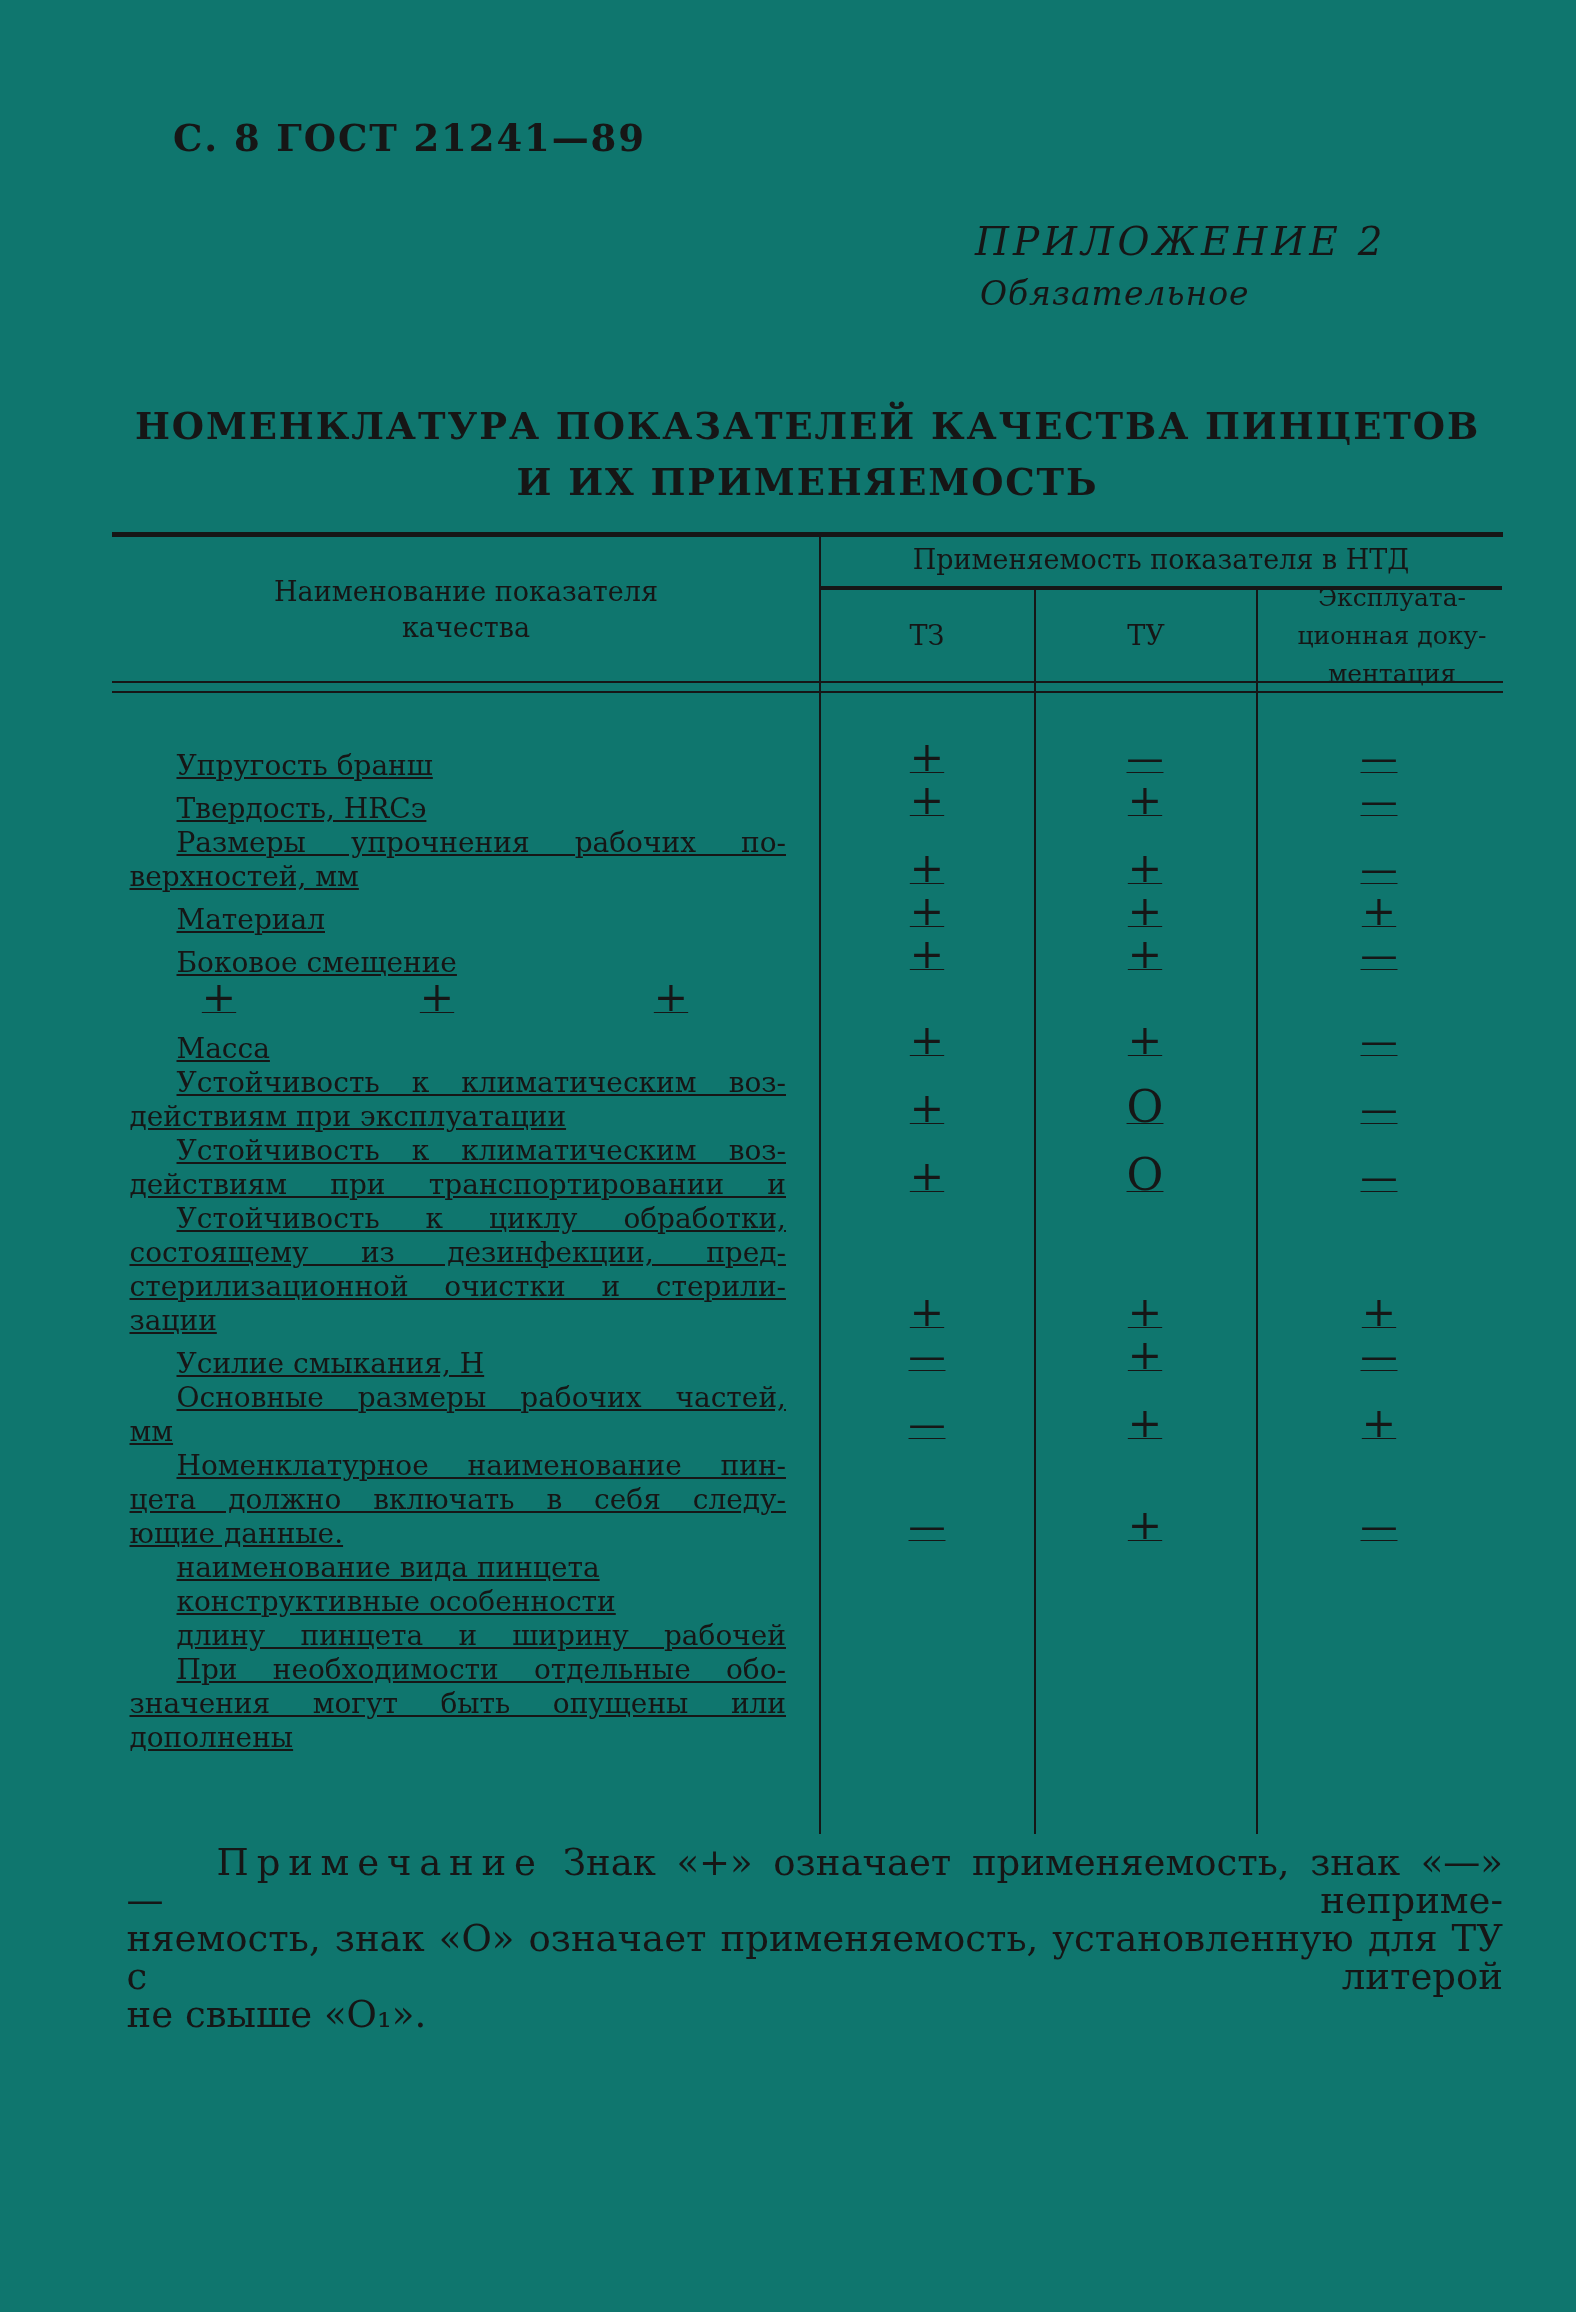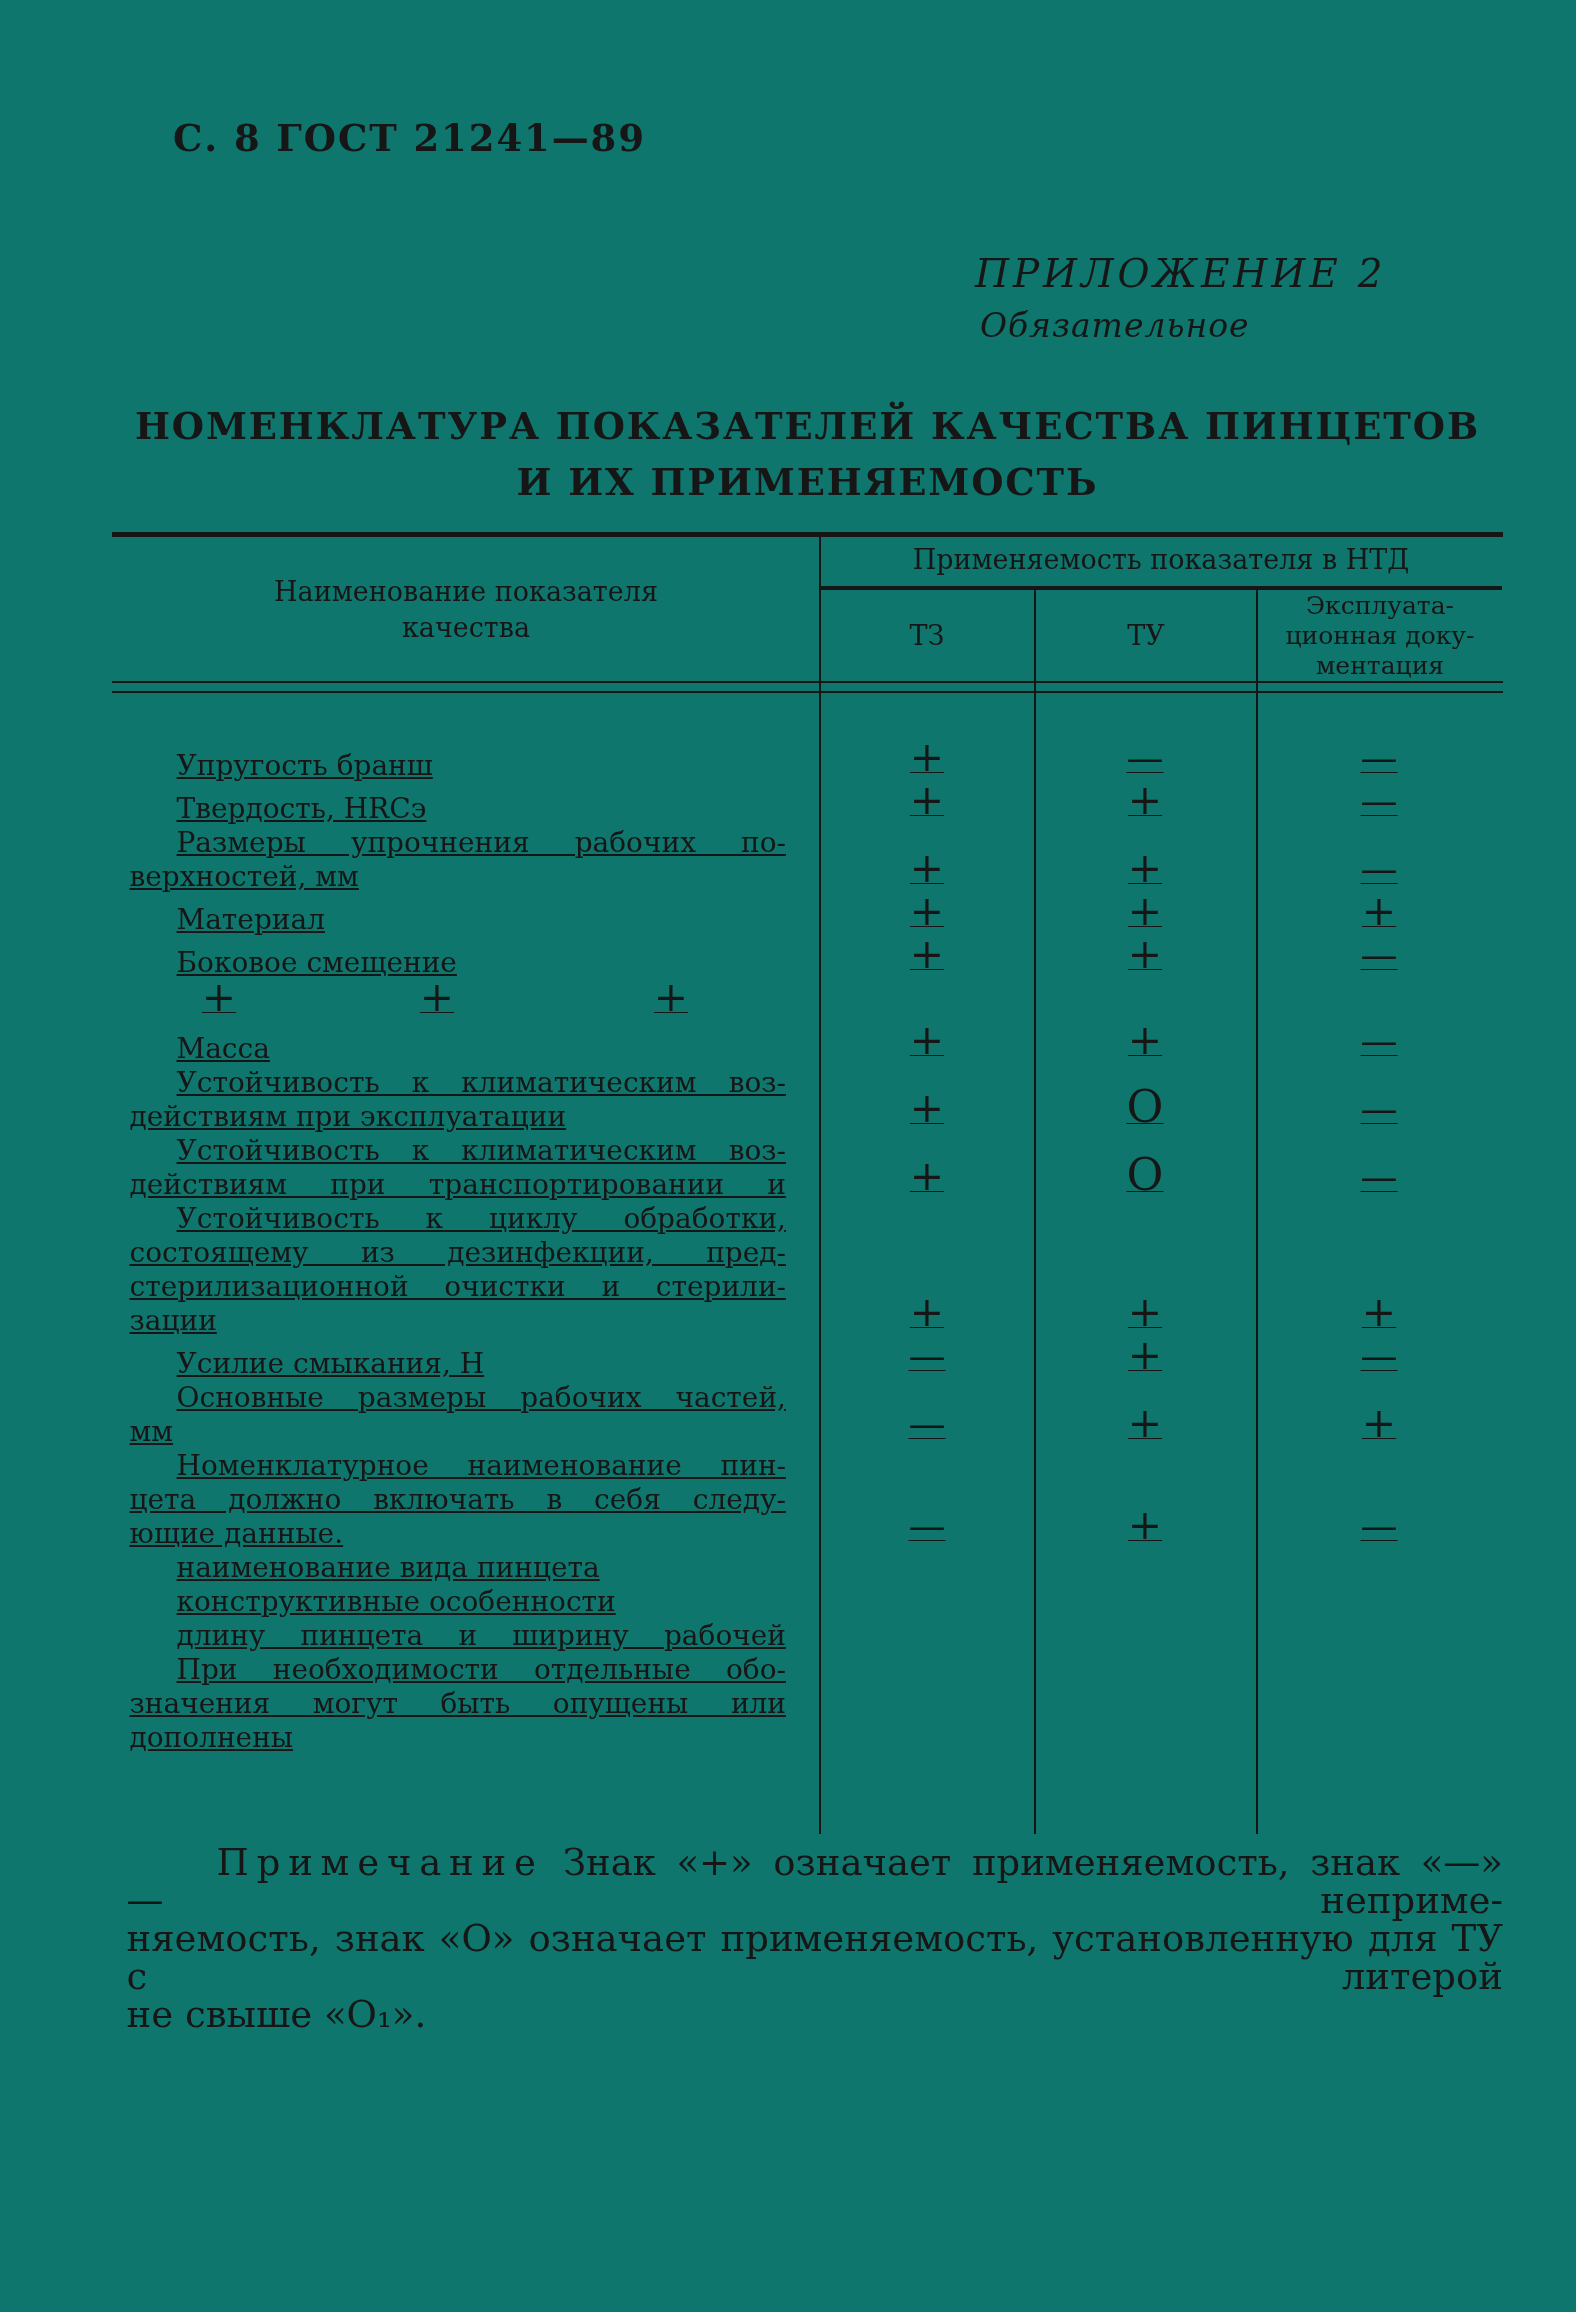--- a/index.html
+++ b/index.html
@@ -2,40 +2,40 @@
 <html><head>
 <meta charset="utf-8">
 <style>
   html,body { margin:0; padding:0; background:#e8e8e8; }
   .page {
     position:relative; width:1577px; height:2312px; margin:0 auto;
     background:#0f766e; color:#161616; overflow:hidden;
     font-family:"DejaVu Serif","Liberation Serif",serif;
   }
   .doc-header { position:absolute; left:173px; top:116px; font-size:37px; font-weight:bold; letter-spacing:1.9px; }
-  .appendix { position:absolute; left:975px; top:219px; font-style:italic;margin-top:32px; }
+  .appendix { position:absolute; left:975px; top:219px; font-style:italic; }
   .appendix-1 { font-size:39px; letter-spacing:3.9px; }
   .appendix-2 { font-size:33px; margin-top:9.7px; margin-left:4.9px; letter-spacing:1px; }
   .doc-title { position:absolute; left:112px; top:404px; width:1391px; text-align:center; font-weight:bold; }
   .title-1 { font-size:37px; letter-spacing:1.9px; }
   .title-2 { font-size:37px; letter-spacing:1.9px; margin-top:11.6px; }
 
   .gtable { position:absolute; left:112px; top:532px; width:1391px; height:1302px; }
   .t-top  { position:absolute; left:0; top:0; width:1391px; height:4.9px; background:#161616; }
   .h-name { position:absolute; left:0; top:4.9px; width:708px; height:146px;
             display:flex; align-items:center; justify-content:center;
             text-align:center; font-size:27px; line-height:36px; }
   .h-name span { display:block; width:456px; }
   .h-group { position:absolute; left:708px; top:11.6px; width:682px; text-align:center; font-size:27px; }
   .h-group-line { position:absolute; left:708px; top:54px; width:682px; height:3.9px; background:#161616; }
   .h-sub { position:absolute; top:58px; height:91px; display:flex; align-items:center;
            justify-content:center; font-size:27px; text-align:center; }
   .h-tz { left:708px;  width:214px; }
   .h-tu { left:923px;  width:222px; }
-  .h-ed { left:1145px; width:246px; font-size:25px; line-height:30px; white-space:pre-line; }
+  .h-ed { left:1145px; width:246px; font-size:25px; line-height:38px; white-space:pre-line;padding-left:12px; }
   .h-dbl { position:absolute; left:0; top:149px; width:1391px; height:7.8px;
            border-top:2.9px solid #161616; border-bottom:2.9px solid #161616; }
   .vline { position:absolute; width:1.9px; background:#161616; }
   .v1 { left:707px;  top:4.9px;  height:1297px; }
   .v2 { left:922px;  top:54px; height:1248px; }
   .v3 { left:1144px; top:54px; height:1248px; }
   .t-body { position:absolute; left:0; top:163px; width:1391px; padding-top:45px;text-decoration:underline; }
 
   .t-row { display:flex; align-items:flex-end; }
   .name-cell { width:708px; box-sizing:border-box; padding:0 34px 0 17.5px;

